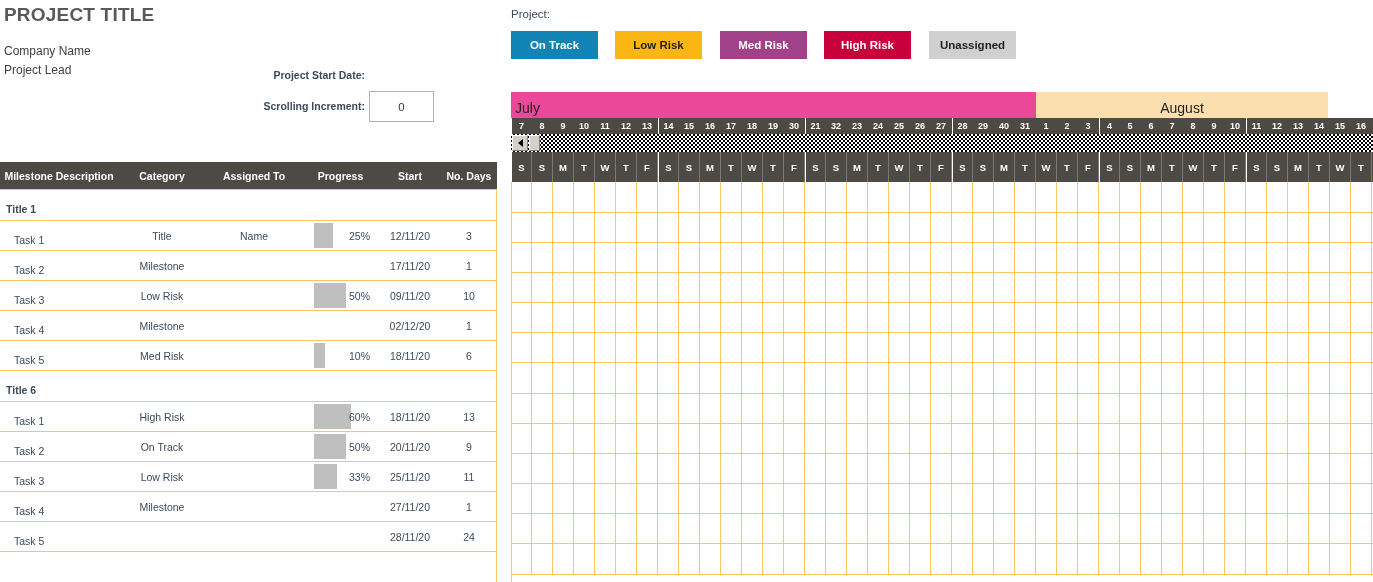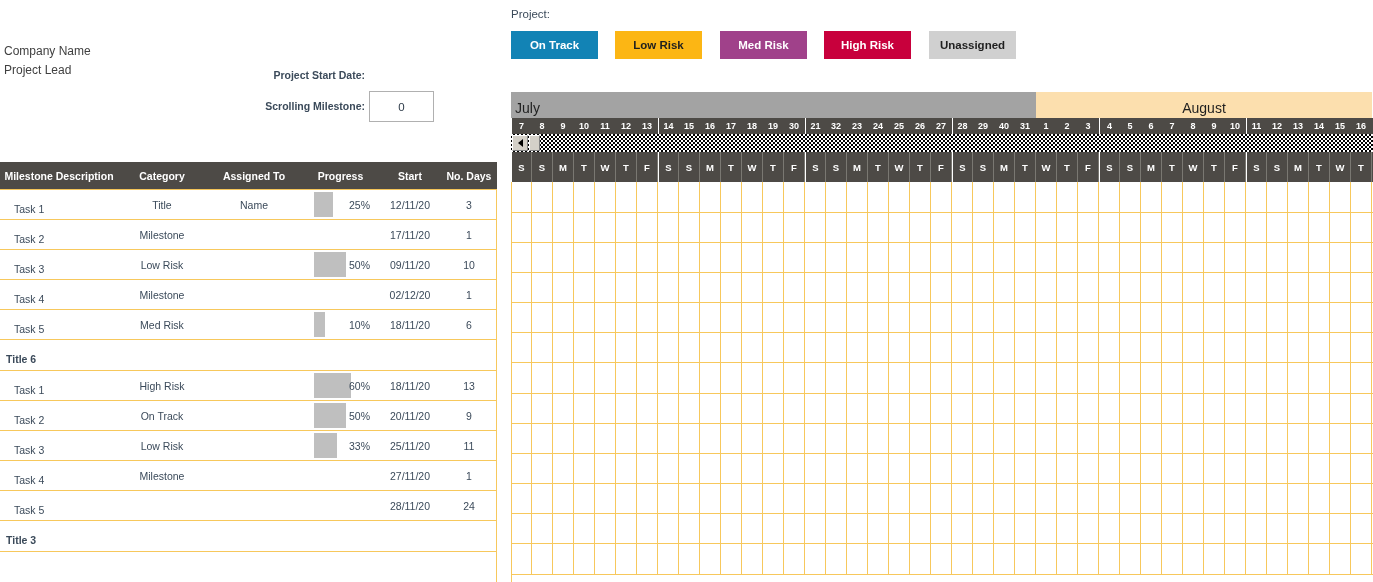--- a/index.html
+++ b/index.html
@@ -296,38 +296,49 @@
     left: 0; top: 90px;
     width: 1px; height: 400px;
     background: #f7c85c;
   }
 </style>
 </head>
 <body>
 
 <div id="left-panel">
 
+  <div id="project-title">PROJECT TITLE</div>
   <div id="company-name">Company Name</div>
   <div id="project-lead">Project Lead</div>
 
   <div class="field-label" id="start-date-label">Project Start Date:</div>
 
-  <div class="field-label" id="scroll-incr-label">Scrolling Milestone:</div>
+  <div class="field-label" id="scroll-incr-label">Scrolling Increment:</div>
   <div class="field-box" id="scroll-incr-box">0</div>
 
   <div id="task-table">
     <div class="thead" id="table-head">
         <div class="th c-desc">Milestone Description</div>
         <div class="th c-cat">Category</div>
         <div class="th c-assigned">Assigned To</div>
         <div class="th c-prog">Progress</div>
         <div class="th c-start">Start</div>
         <div class="th c-days">No. Days</div>
       </div>
     <div id="table-body">
+        <div class="trow group">
+          <div class="td c-desc">Title 1</div>
+          <div class="td c-cat"></div>
+          <div class="td c-assigned"></div>
+          <div class="td c-prog">
+            <span class="prog-text"></span>
+          </div>
+          <div class="td c-start"></div>
+          <div class="td c-days"></div>
+        </div>
         <div class="trow">
           <div class="td c-desc">Task 1</div>
           <div class="td c-cat">Title</div>
           <div class="td c-assigned">Name</div>
           <div class="td c-prog">
             <div class="prog-bar" style="width: 19px;"></div>
             <span class="prog-text">25%</span>
           </div>
           <div class="td c-start">12/11/20</div>
           <div class="td c-days">3</div>
@@ -430,50 +441,40 @@
         <div class="trow">
           <div class="td c-desc">Task 5</div>
           <div class="td c-cat"></div>
           <div class="td c-assigned"></div>
           <div class="td c-prog">
             <span class="prog-text"></span>
           </div>
           <div class="td c-start">28/11/20</div>
           <div class="td c-days">24</div>
         </div>
-        <div class="trow group">
-          <div class="td c-desc">Title 3</div>
-          <div class="td c-cat"></div>
-          <div class="td c-assigned"></div>
-          <div class="td c-prog">
-            <span class="prog-text"></span>
-          </div>
-          <div class="td c-start"></div>
-          <div class="td c-days"></div>
-        </div>
       </div>
   </div>
   <div id="table-right-edge"></div>
 </div>
 
 <div id="legend">
   <div id="legend-label">Project:</div>
   <div id="legend-chips">
       <div class="legend-chip" style="left: 0px; width: 87px; background: rgb(18, 131, 181); color: rgb(255, 255, 255);">On Track</div>
       <div class="legend-chip" style="left: 104px; width: 87px; background: rgb(252, 182, 20); color: rgb(31, 31, 31);">Low Risk</div>
       <div class="legend-chip" style="left: 209px; width: 87px; background: rgb(160, 65, 138); color: rgb(255, 255, 255);">Med Risk</div>
       <div class="legend-chip" style="left: 313px; width: 87px; background: rgb(200, 0, 60); color: rgb(255, 255, 255);">High Risk</div>
       <div class="legend-chip" style="left: 418px; width: 87px; background: rgb(208, 208, 208); color: rgb(31, 31, 31);">Unassigned</div>
     </div>
 </div>
 
 <div id="calendar">
   <div id="month-band">
-      <div class="month-cell left" style="width: 525px; background: #a3a3a3;">July</div>
-      <div class="month-cell center" style="width: 336px; background: rgb(252, 223, 174);">August</div>
+      <div class="month-cell left" style="width: 525px; background: #ec4899;">July</div>
+      <div class="month-cell center" style="width: 292px; background: rgb(252, 223, 174);">August</div>
     </div>
   <div id="day-num-band">
       <div class="day-num weekstart" style="width: 21px;">7</div>
       <div class="day-num" style="width: 21px;">8</div>
       <div class="day-num" style="width: 21px;">9</div>
       <div class="day-num" style="width: 21px;">10</div>
       <div class="day-num" style="width: 21px;">11</div>
       <div class="day-num" style="width: 21px;">12</div>
       <div class="day-num" style="width: 21px;">13</div>
       <div class="day-num weekstart" style="width: 21px;">14</div>

